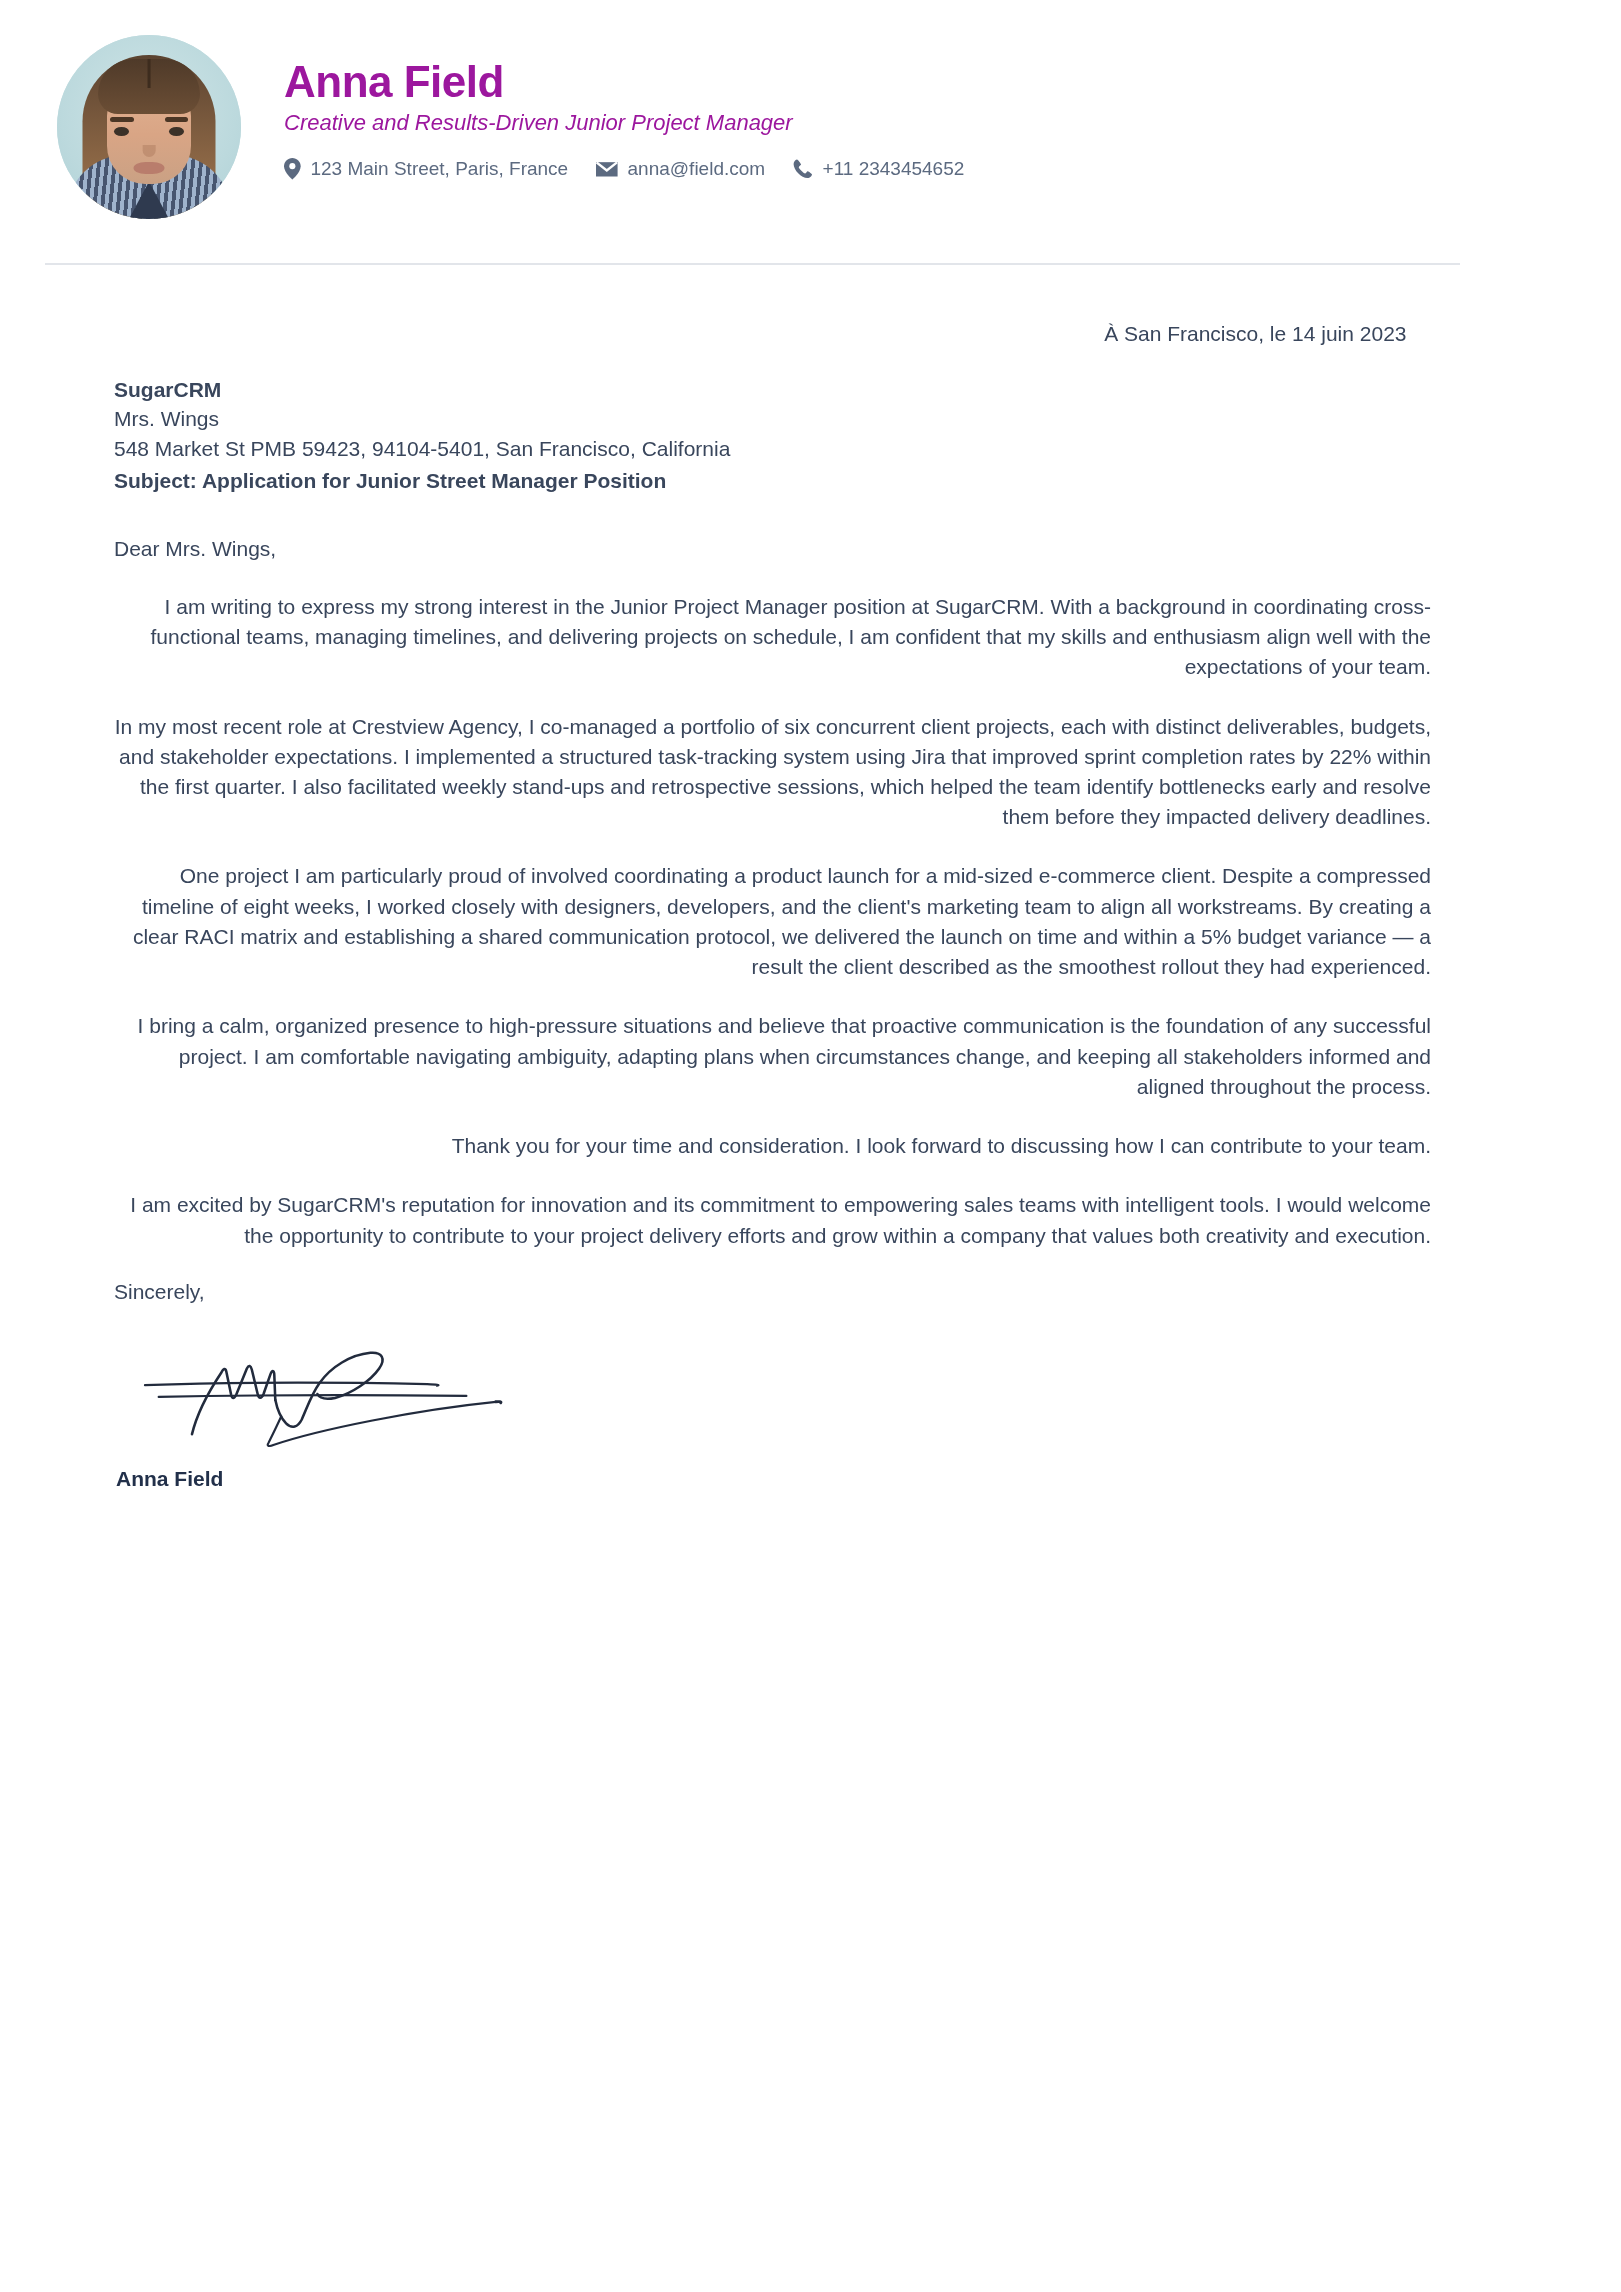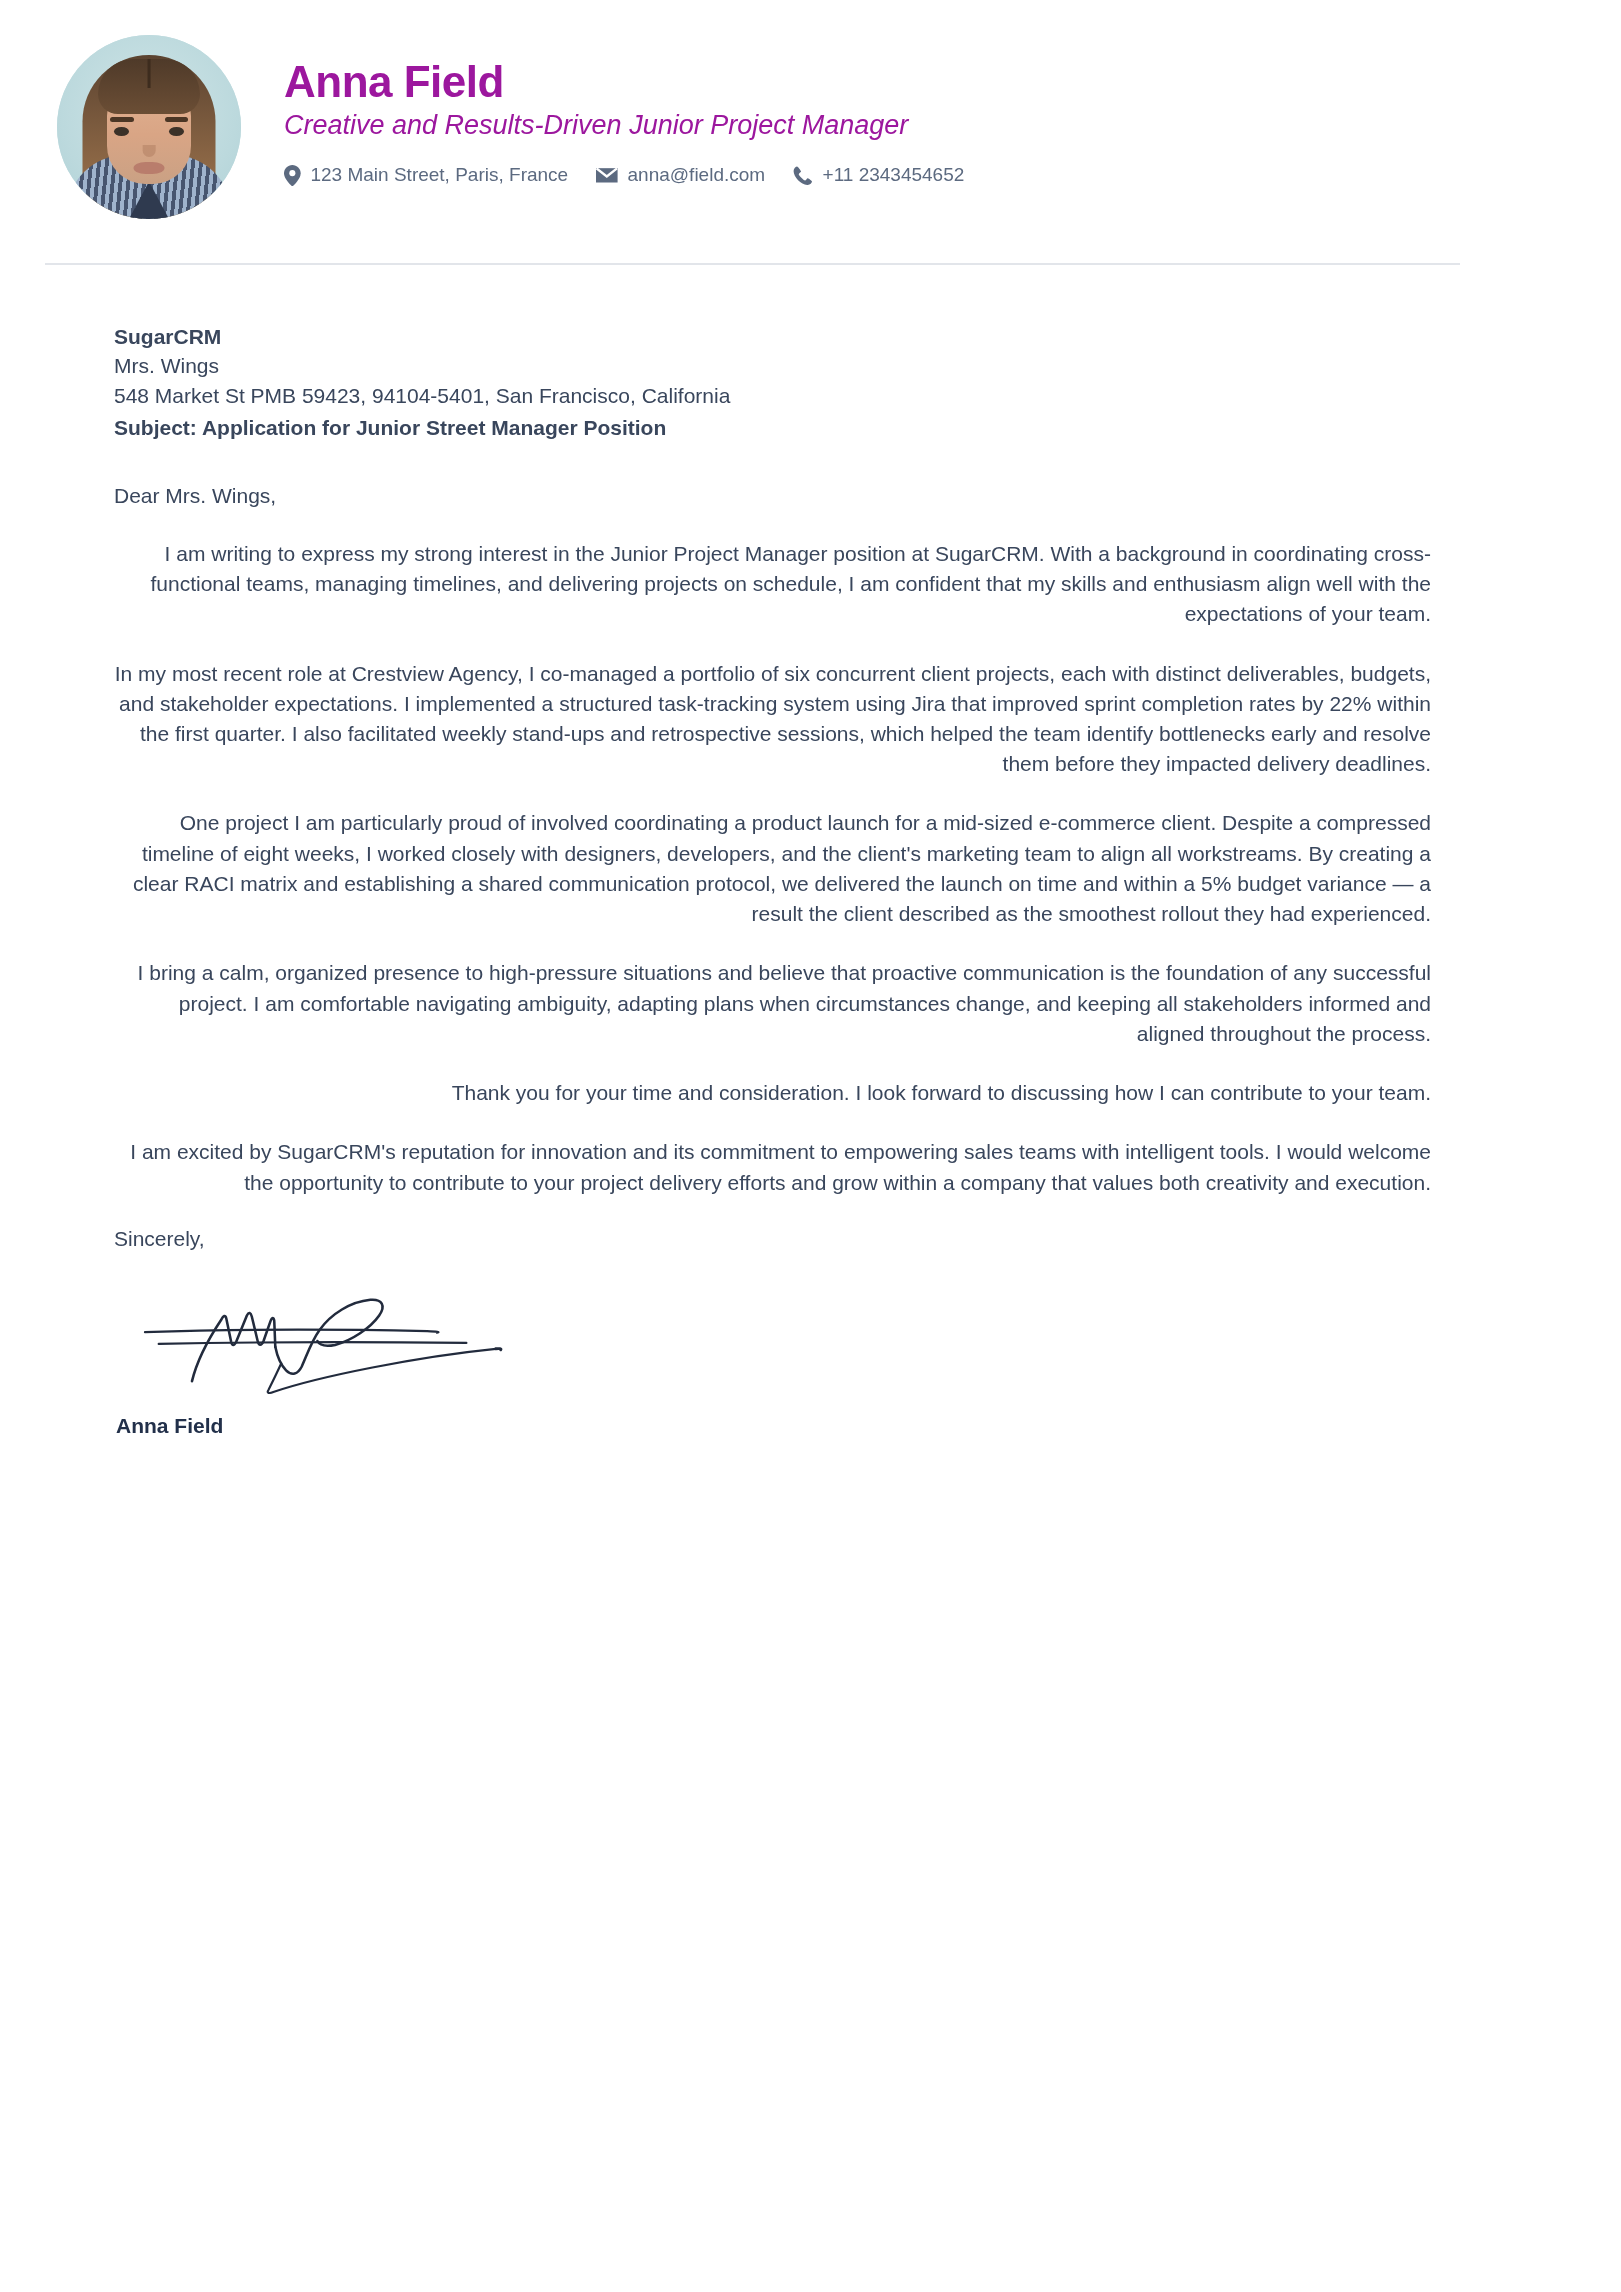--- a/index.html
+++ b/index.html
@@ -160,21 +160,21 @@
   }
 
   .name {
     font-size: 44px;
     font-weight: bold;
     letter-spacing: -0.5px;
     line-height: 1.06;
     margin: 0;
   }
   .tagline {
-    font-size: 27px;
+    font-size: 22px;
     font-style: italic;
     line-height: 1.25;
     margin: 3.9px 0 0 0;
   }
 
   .contacts {
     display: flex;
     align-items: center;
     margin-top: 21.6px;
     font-size: 19px;
@@ -311,20 +311,21 @@
         </div>
 
       </div>
     </div>
   </div>
 
   <div class="divider" style="background: rgb(226, 229, 234);"></div>
 
   <div class="letter">
 
+    <div class="date-line">À San Francisco, le 14 juin 2023</div>
 
     <div class="recipient">
       <div class="bold">SugarCRM</div>
       <div>Mrs. Wings</div>
       <div>548 Market St PMB 59423, 94104-5401, San Francisco, California</div>
       <div class="subject">Subject: Application for Junior Street Manager Position</div>
     </div>
 
     <div class="salutation">Dear Mrs. Wings,</div>
 

